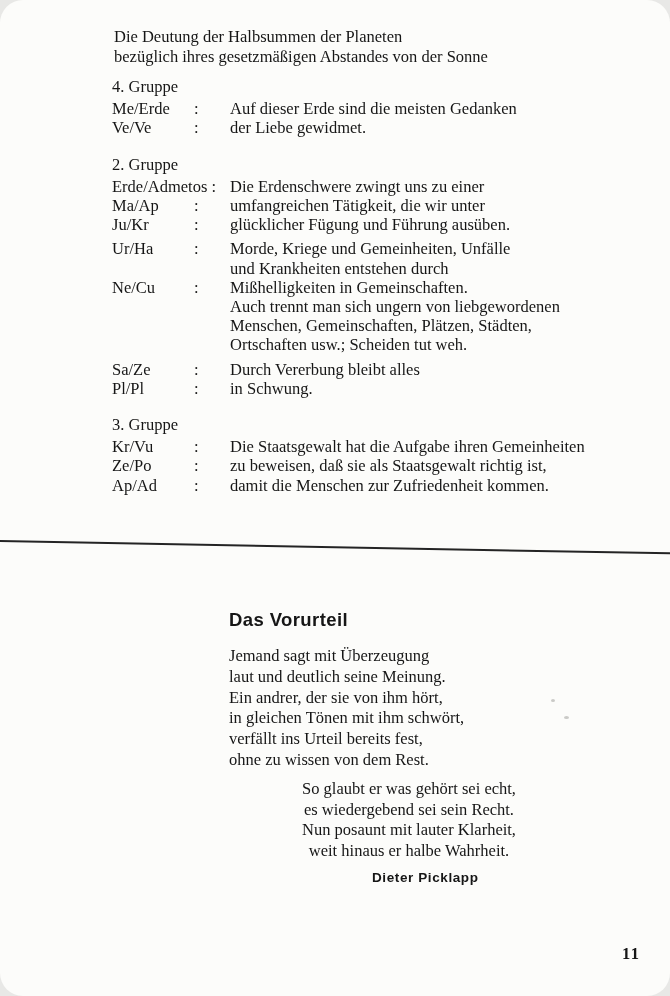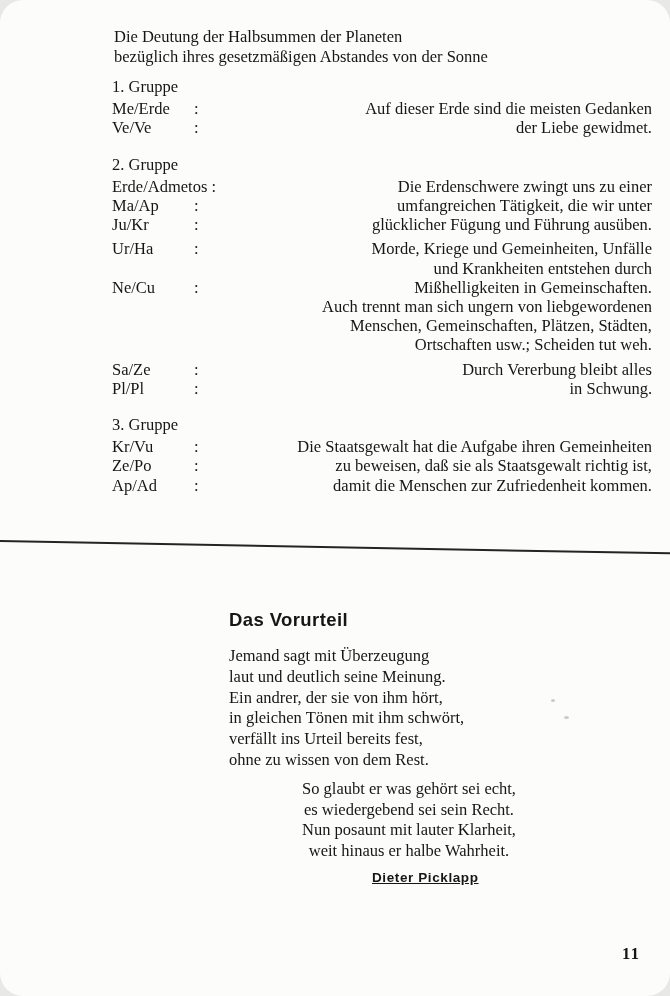--- a/index.html
+++ b/index.html
@@ -20,40 +20,40 @@
   .groups {
     position:absolute; left:112px; top:77px; width:540px;
     font-size:16.5px; line-height:19.2px;
   }
   .group + .group { margin-top:17px; }
   .group-title { margin-bottom:3px; }
   .group-block + .group-block { margin-top:5px; }
   .row { display:grid; grid-template-columns:80px 38px 1fr; }
   .row .label { white-space:nowrap; }
   .row .colon { padding-left:2px; }
-  .row .lines div { white-space:nowrap;text-align:right; }
+  .row .lines div { white-space:nowrap; }
   .divider {
     position:absolute; left:-5px; top:540px; width:682px; height:2px;
     background:#242424; transform:rotate(1.05deg); transform-origin:left top;
   }
   .poem {
     position:absolute; left:229px; top:609px; width:360px;
     font-size:16.5px; line-height:20.8px;
   }
   .poem-title {
     font-family:"Liberation Sans","DejaVu Sans",sans-serif;
     font-weight:bold; font-size:18.5px; letter-spacing:0.4px;
     line-height:22px; margin-bottom:15px;
   }
   .poem-stanza + .poem-stanza { margin-top:8px;text-align:center; }
   .poem-line { white-space:nowrap; }
   .poem-author {
     font-family:"Liberation Sans","DejaVu Sans",sans-serif;
     font-weight:bold; font-size:13.5px; letter-spacing:0.6px;
-    margin-left:143px; margin-top:6px;text-decoration:underline;
+    margin-left:143px; margin-top:6px;
   }
   .page-number {
     position:absolute; left:622px; top:944px;
     font-size:16.5px; font-weight:bold; letter-spacing:1.5px;
   }
   .speck { position:absolute; background:#cacac7; border-radius:50%; }
   .speck-1 { left:551px; top:699px; width:4px; height:3px; }
   .speck-2 { left:564px; top:716px; width:5px; height:3px; }
 </style>
 </head>
@@ -61,21 +61,21 @@
 
 <div class="page">
 
   <div class="header">
     <div>Die Deutung der Halbsummen der Planeten</div>
     <div>bezüglich ihres gesetzmäßigen Abstandes von der Sonne</div>
   </div>
 
   <div class="groups">
       <section class="group">
-        <div class="group-title">1. Gruppe</div>
+        <div class="group-title">4. Gruppe</div>
         <div class="group-block">
           <div class="row">
             <span class="label">Me/Erde</span>
             <span class="colon">:</span>
             <div class="lines">
               <div class="line">Auf dieser Erde sind die meisten Gedanken</div>
             </div>
           </div>
           <div class="row">
             <span class="label">Ve/Ve</span>

